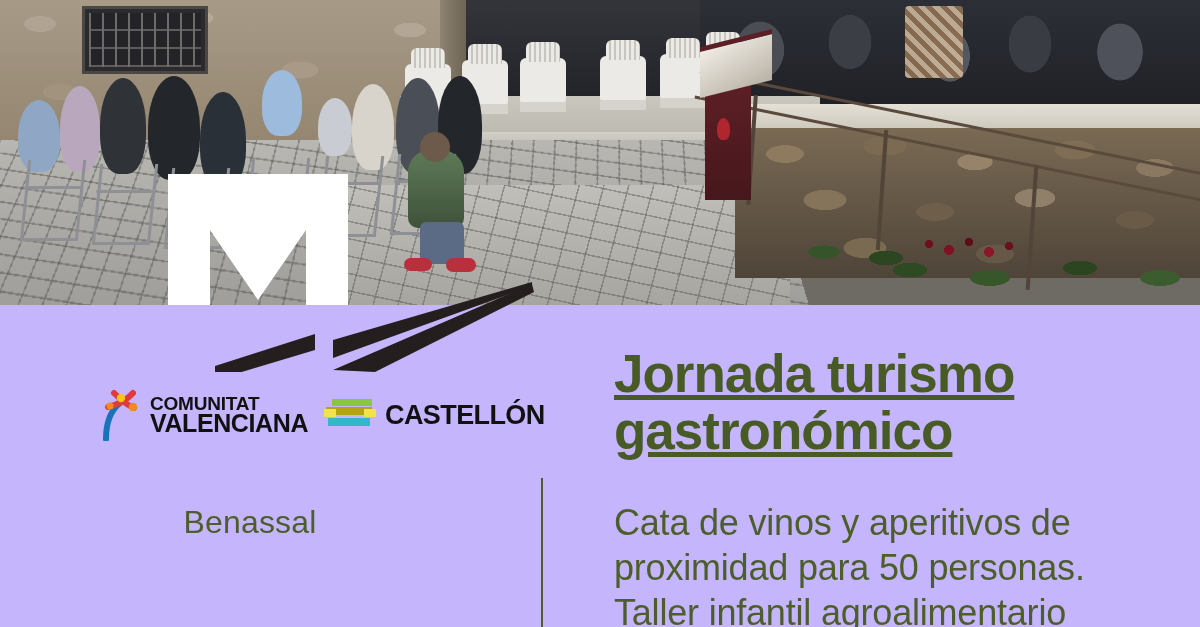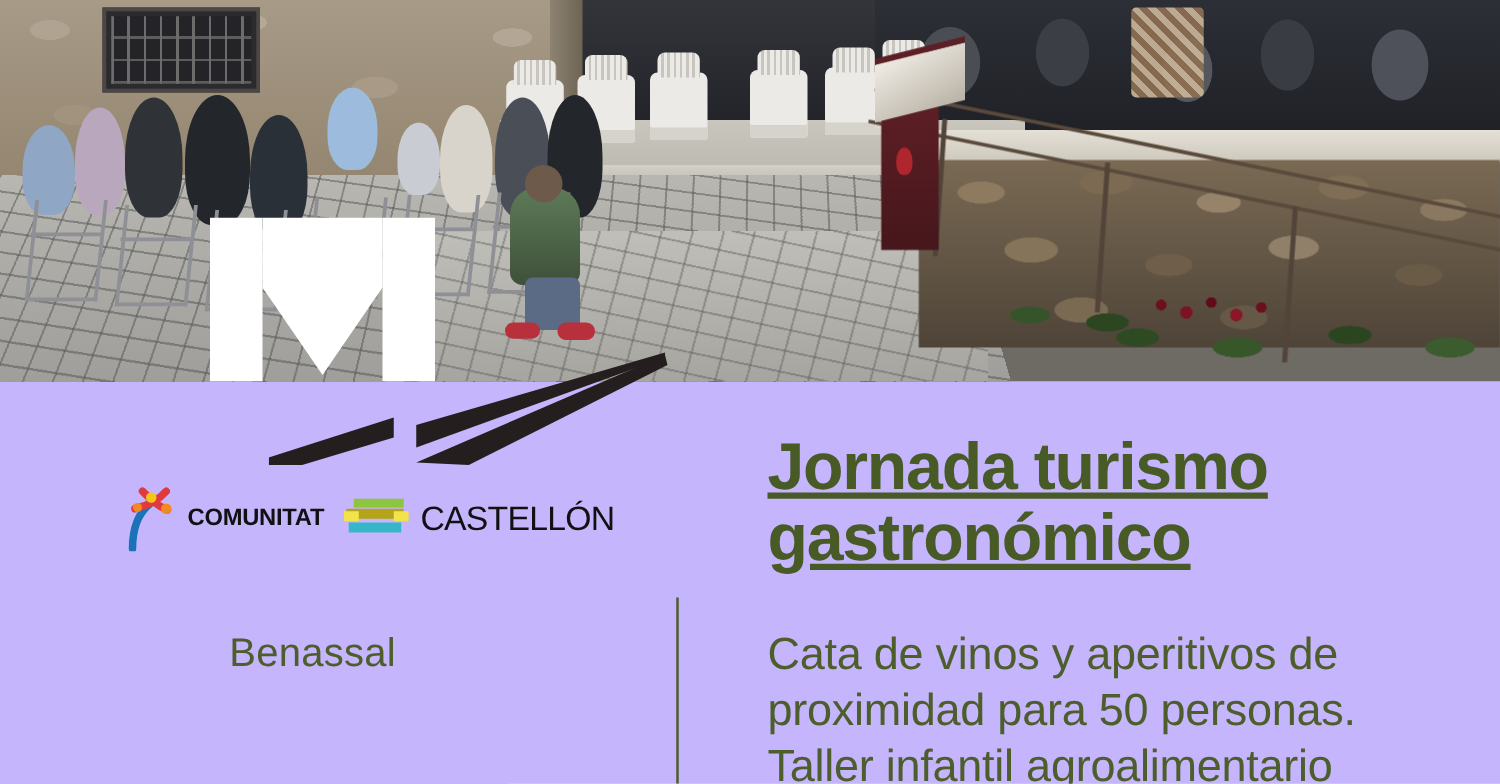--- a/index.html
+++ b/index.html
@@ -200,21 +200,21 @@
   .cv-text{
     display:flex;flex-direction:column;line-height:.92;
     font-family:"Liberation Sans", sans-serif;font-weight:bold;color:#111;
   }
   .cv-text .l1{font-size:19px;letter-spacing:-.2px;}
   .cv-text .l2{font-size:25px;letter-spacing:-.4px;}
 
   .cas-logo{display:flex;align-items:center;gap:9px;}
   .cas-mark{width:52px;height:36px;position:relative;flex:0 0 auto;}
   .cas-text{
-    font-family:"Liberation Sans", sans-serif;font-weight:normal;
+    font-family:"Liberation Sans", sans-serif;font-weight:bold;
     font-size:27px;color:#111;letter-spacing:-.6px;
   }
 
   
   .place-block{
     position:absolute;left:0px;top:505px;width:500px;
     text-align:center;color:#4d5e2c;
     font-family:"Liberation Sans", sans-serif;
     font-size:32px;line-height:1.12;font-weight:400;
     letter-spacing:.2px;
@@ -338,20 +338,21 @@
       <svg class="cv-mark" viewBox="0 0 44 52">
         <path d="M6 50 C6 34 10 22 20 14" stroke="#1a73b8" stroke-width="6" fill="none" stroke-linecap="round"></path>
         <path d="M8 18 C16 16 26 12 33 4" stroke="#e03a3e" stroke-width="6" fill="none" stroke-linecap="round"></path>
         <path d="M14 4 C20 10 26 16 34 19" stroke="#e03a3e" stroke-width="6" fill="none" stroke-linecap="round"></path>
         <circle cx="21" cy="9" r="4.2" fill="#f5c518"></circle>
         <circle cx="33" cy="18" r="4.2" fill="#f18a21"></circle>
         <circle cx="10" cy="17" r="3.6" fill="#f18a21"></circle>
       </svg>
       <span class="cv-text">
         <span class="l1">COMUNITAT</span>
+        <span class="l2">VALENCIANA</span>
       </span>
     </div>
 
     <div class="cas-logo">
       <svg class="cas-mark" viewBox="0 0 52 36">
         <rect x="8" y="2" width="40" height="7" fill="#8cc63f"></rect>
         <rect x="2" y="10" width="46" height="8" fill="#b5a417"></rect>
         <rect x="0" y="12" width="12" height="8" fill="#f2e34c"></rect>
         <rect x="40" y="12" width="12" height="8" fill="#f2e34c"></rect>
         <rect x="4" y="21" width="42" height="8" fill="#35b7c9"></rect>

